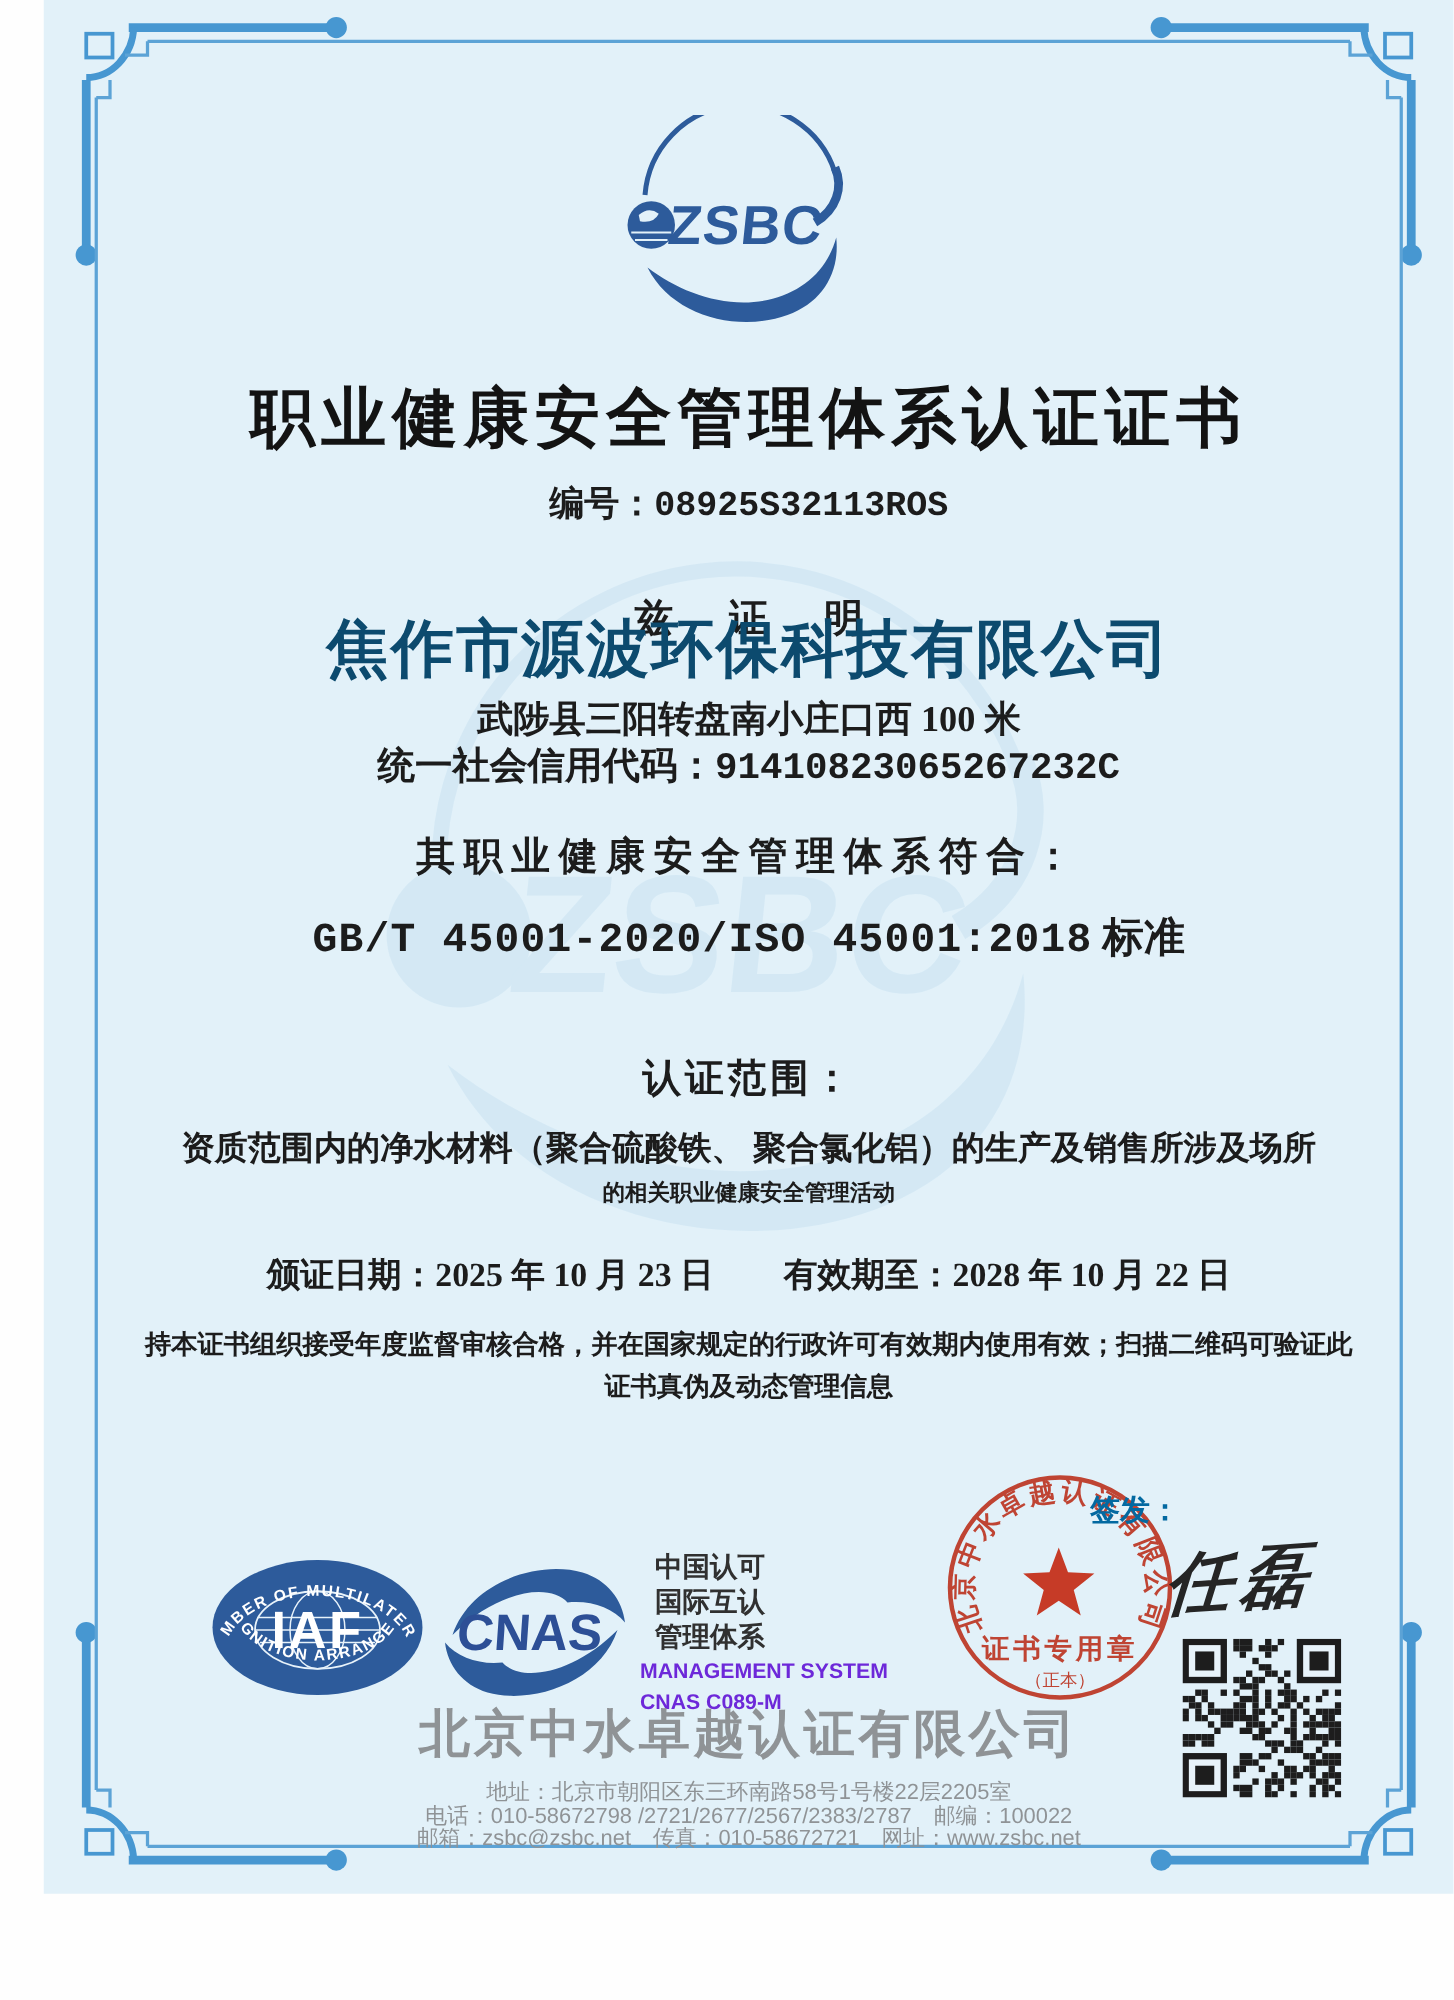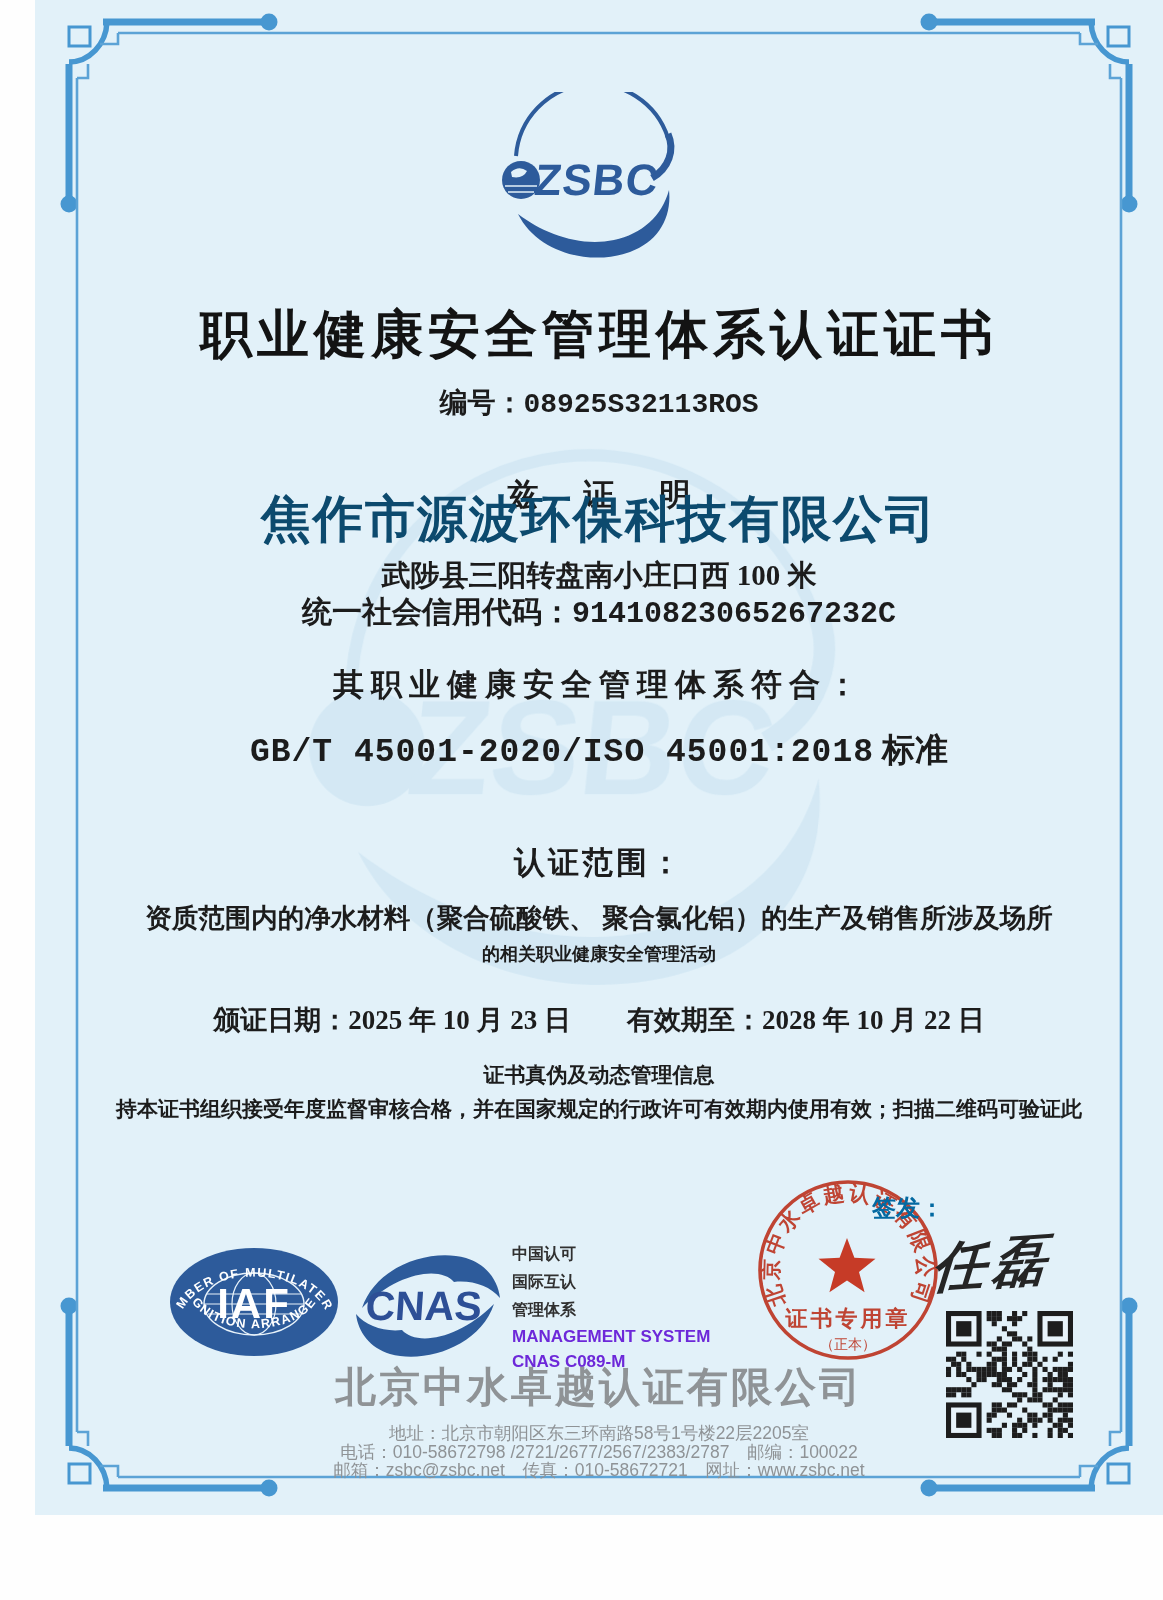--- a/index.html
+++ b/index.html
@@ -27,21 +27,21 @@
   .standard .suffix{font-size:33px;font-weight:700;margin-left:8px;}
   .scope-label{top:842px;font-size:31px;font-weight:700;letter-spacing:3px;}
   .scope1{top:900px;font-size:26.5px;font-weight:600;}
   .scope2{top:942px;font-size:18px;font-weight:600;}
   .dates{top:1002px;font-size:27px;font-weight:600;}
   .dates .gap{display:inline-block;width:56px;}
   .notice{top:1058px;font-size:21px;font-weight:600;line-height:34px;}
 
   .accred-text{position:absolute;left:512px;top:1240px;width:280px;text-align:left;}
   .accred-text .cn{font-family:"Liberation Sans","DejaVu Sans",sans-serif;
-                   font-weight:700;font-size:16px;line-height:28px;color:#303030;}
+                   font-weight:700;font-size:22px;line-height:28px;color:#303030;margin-left:12px;}
   .accred-text .en{font-family:"Liberation Sans","DejaVu Sans",sans-serif;
                    font-weight:700;font-size:17px;line-height:25px;color:#6d28d9;}
 
   .sig-label{position:absolute;left:872px;top:1192px;font-family:"Liberation Sans","DejaVu Sans",sans-serif;
              font-weight:700;font-size:24px;color:#0369a1;}
   .sig-name{position:absolute;left:932px;top:1228px;font-size:54px;font-style:italic;font-weight:700;
             color:#252525;transform:rotate(-4deg) skewX(-8deg);letter-spacing:6px;}
 
   .issuer-name{top:1360px;font-family:"Liberation Sans","DejaVu Sans",sans-serif;
                font-weight:700;font-size:41px;letter-spacing:3px;color:#8f9396;}
@@ -114,22 +114,22 @@
 
   <div class="blk standard"><span class="mono">GB/T 45001-2020/ISO 45001:2018</span><span class="suffix">标准</span></div>
 
   <div class="blk scope-label">认证范围：</div>
   <div class="blk scope1">资质范围内的净水材料（聚合硫酸铁、 聚合氯化铝）的生产及销售所涉及场所</div>
   <div class="blk scope2">的相关职业健康安全管理活动</div>
 
   <div class="blk dates"><span>颁证日期：</span><span>2025 年 10 月 23 日</span><span class="gap"></span><span>有效期至：</span><span>2028 年 10 月 22 日</span></div>
 
   <div class="blk notice">
+    <div>持本证书组织接受年度监督审核合格，并在国家规定的行政许可有效期内使用有效；扫描二维码可验证此</div>
     <div>证书真伪及动态管理信息</div>
-    <div>持本证书组织接受年度监督审核合格，并在国家规定的行政许可有效期内使用有效；扫描二维码可验证此</div>
   </div>
 
   <svg style="position:absolute;left:168px;top:1246px;" width="172" height="112" viewBox="0 0 172 112" aria-hidden="true">
     <defs>
       <path id="iaf-top-arc" d="M 14,66 A 74 46 0 0 1 158,66" fill="none"></path>
       <path id="iaf-bot-arc" d="M 22,52 A 66 40 0 0 0 150,52" fill="none"></path>
     </defs>
     <ellipse cx="86" cy="56" rx="84" ry="54" fill="#2d5b9b"></ellipse>
     <ellipse cx="86" cy="58" rx="50" ry="31" fill="none" stroke="#e7f2fa" stroke-width="1.4"></ellipse>
     <ellipse cx="86" cy="58" rx="22" ry="31" fill="none" stroke="#e7f2fa" stroke-width="1.2"></ellipse>

